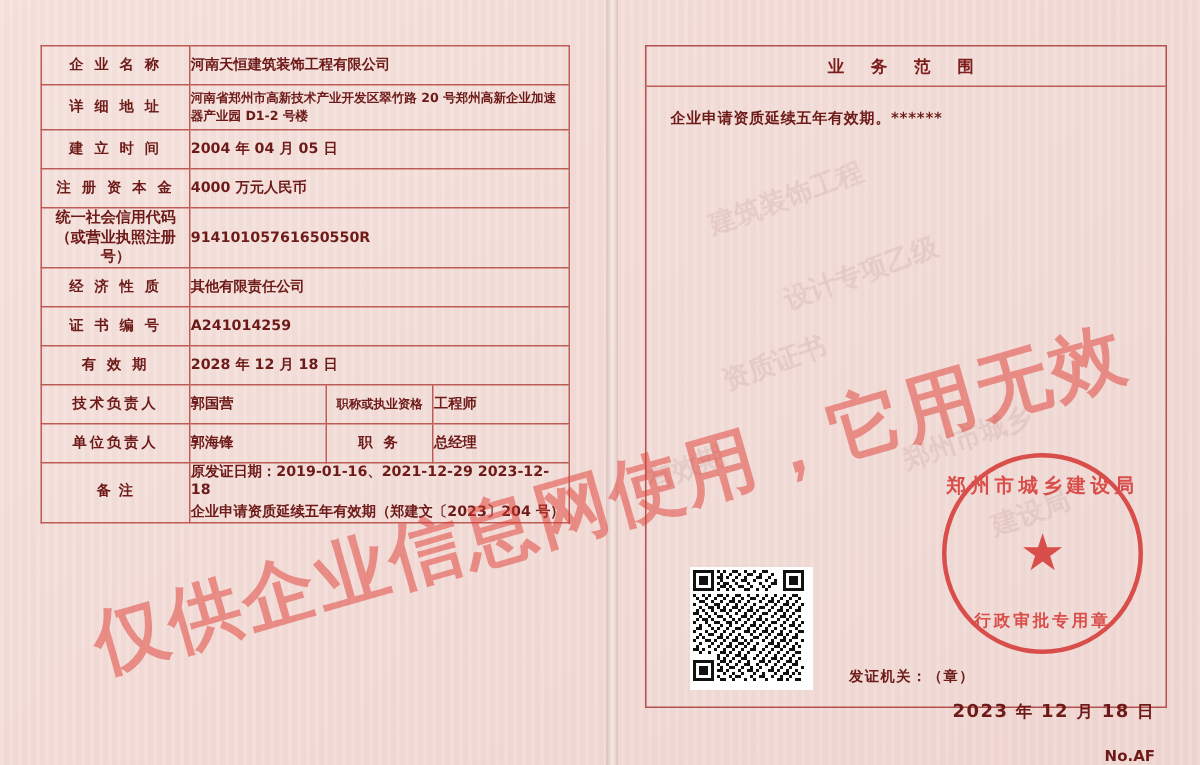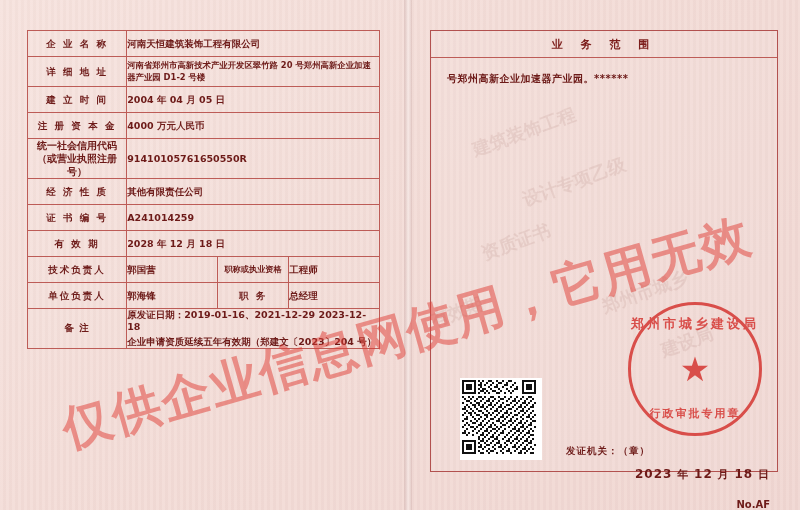--- a/index.html
+++ b/index.html
@@ -344,21 +344,21 @@
           <span class="remark-line2">企业申请资质延续五年有效期（郑建文〔2023〕204 号）</span>
         </td>
       </tr>
     </tbody>
       </table>
   </div>
 
   <div class="right-page">
     <div class="scope-box">
       <div class="scope-head">业  务  范  围</div>
-      <div class="scope-text">号郑州高新企业加速器产业园。******</div>
+      <div class="scope-text">企业申请资质延续五年有效期。******</div>
     </div>
 
     <div class="qr">
       <svg width="74" height="74" viewBox="0 0 37 37" shape-rendering="crispEdges">
         <rect width="37" height="37" fill="#ffffff"></rect>
         <g fill="#111111">
           <rect x="0" y="0" width="7" height="1"></rect>
             <rect x="0" y="6" width="7" height="1"></rect>
           <rect x="0" y="0" width="1" height="7"></rect>
             <rect x="6" y="0" width="1" height="7"></rect>

